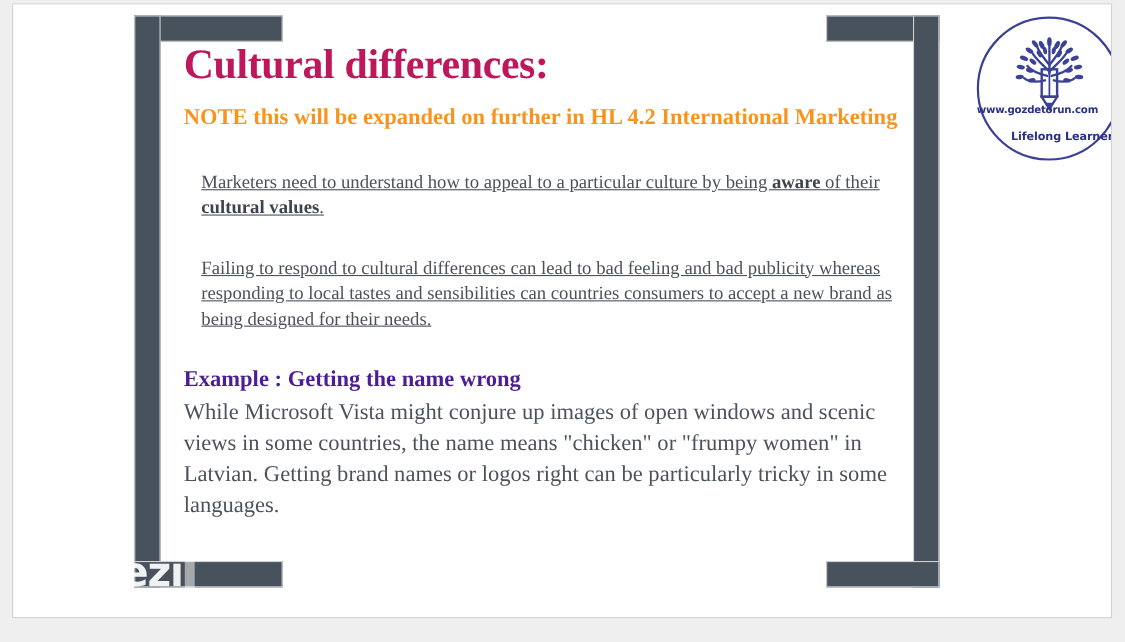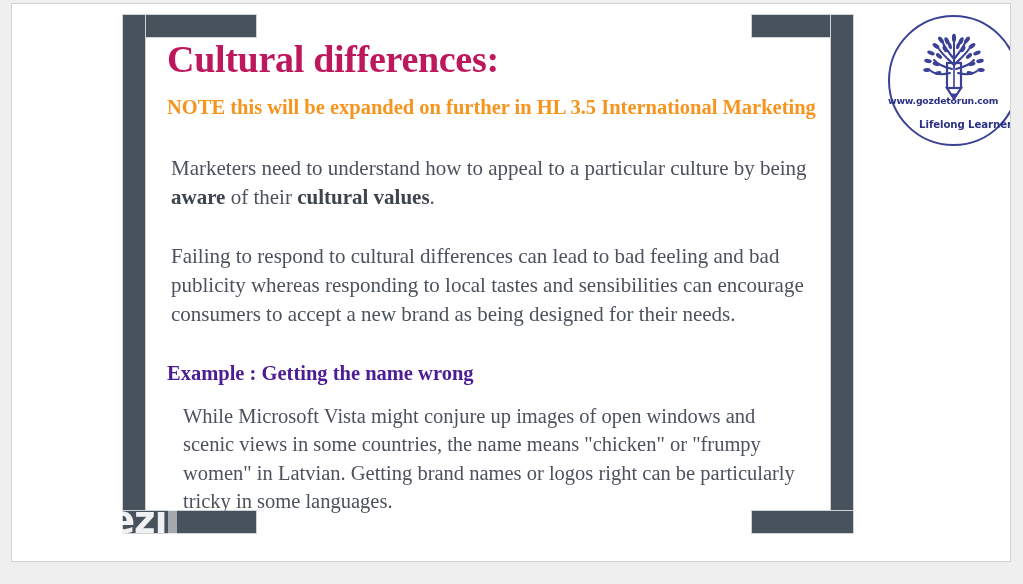--- a/index.html
+++ b/index.html
@@ -96,39 +96,40 @@
   #note-line {
     color: #f7941e;
     font-weight: bold;
     font-size: 20.5px;
     line-height: 1.32;
     margin: 0 0 33px 0;
   }
 
   .body-par {
     color: #4c525c;
-    font-size: 21px;
+    font-size: 17px;
     line-height: 1.37;
-    margin: 0 0 31px 4px;
+    margin: 0 0 31px 16px;
+    text-decoration: underline;
   }
   .body-par b { font-weight: bold; color: #3e444d; }
 
   #example-head {
     color: #4c1d95;
     font-weight: bold;
     font-size: 20.5px;
     line-height: 1.3;
     margin: 0 0 2px 0;
   }
 
   #example-body {
     color: #4c525c;
     font-size: 20.5px;
     line-height: 1.37;
-    margin: 16px;
+    margin: 0;
   }
 
   
   #logo {
     position: absolute;
     left: 876px;
     top: 11px;
     width: 131px;
     height: 131px;
   }
@@ -185,25 +186,25 @@
     <div class="bracket-arm tr-v"></div>
     <div class="bracket-arm bl-h"></div>
     <div class="bracket-arm br-h"></div>
 
     <div id="prezi-watermark"><span>ezi</span><span class="tick"></span></div>
 
     <div id="content">
 
       <h1 id="slide-title">Cultural differences:</h1>
 
-      <p id="note-line">NOTE this will be expanded on further in HL 3.5 International Marketing</p>
+      <p id="note-line">NOTE this will be expanded on further in HL 4.2 International Marketing</p>
 
       <p class="body-par"><span>Marketers need to understand how to appeal to a particular culture by being </span><b>aware</b><span> of their </span><b>cultural values</b><span>.</span></p>
 
-      <p class="body-par">Failing to respond to cultural differences can lead to bad feeling and bad publicity whereas responding to local tastes and sensibilities can encourage consumers to accept a new brand as being designed for their needs.</p>
+      <p class="body-par">Failing to respond to cultural differences can lead to bad feeling and bad publicity whereas responding to local tastes and sensibilities can countries consumers to accept a new brand as being designed for their needs.</p>
 
       <p id="example-head">Example : Getting the name wrong</p>
 
       <p id="example-body">While Microsoft Vista might conjure up images of open windows and scenic views in some countries, the name means "chicken" or "frumpy women" in Latvian. Getting brand names or logos right can be particularly tricky in some languages.</p>
 
     </div>
 
     <div id="logo">
       <div id="logo-circle"></div>
 

